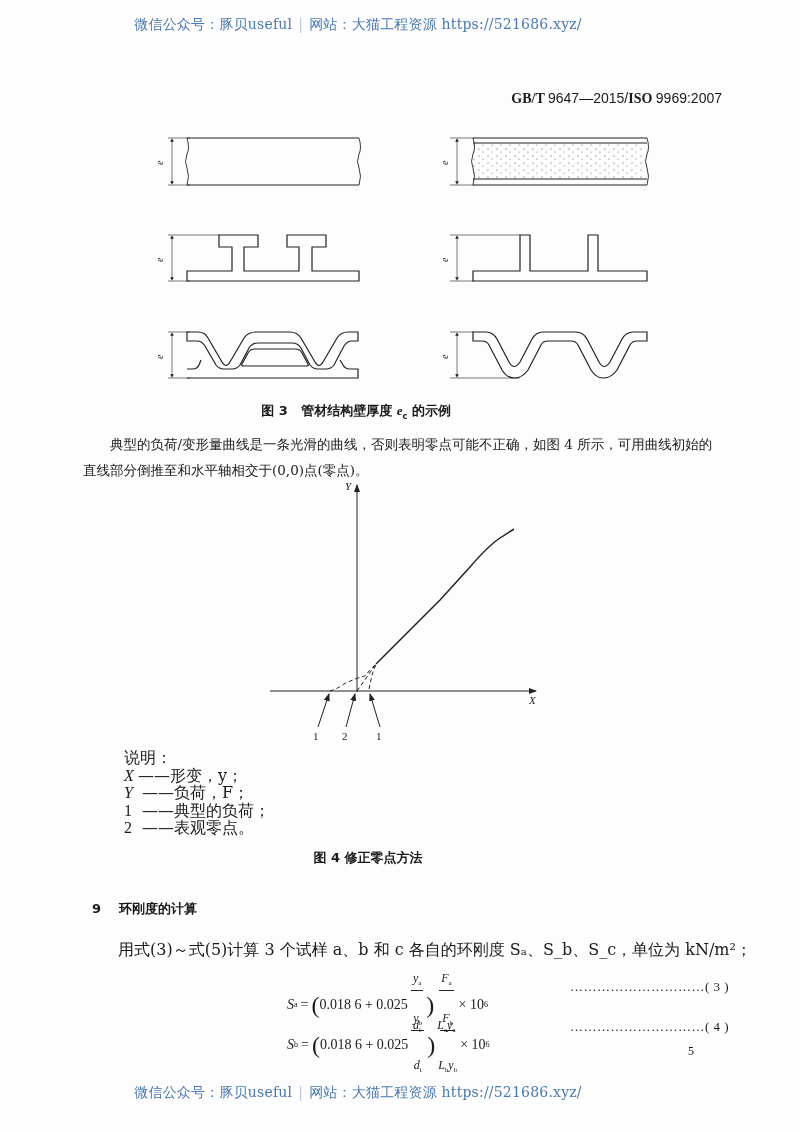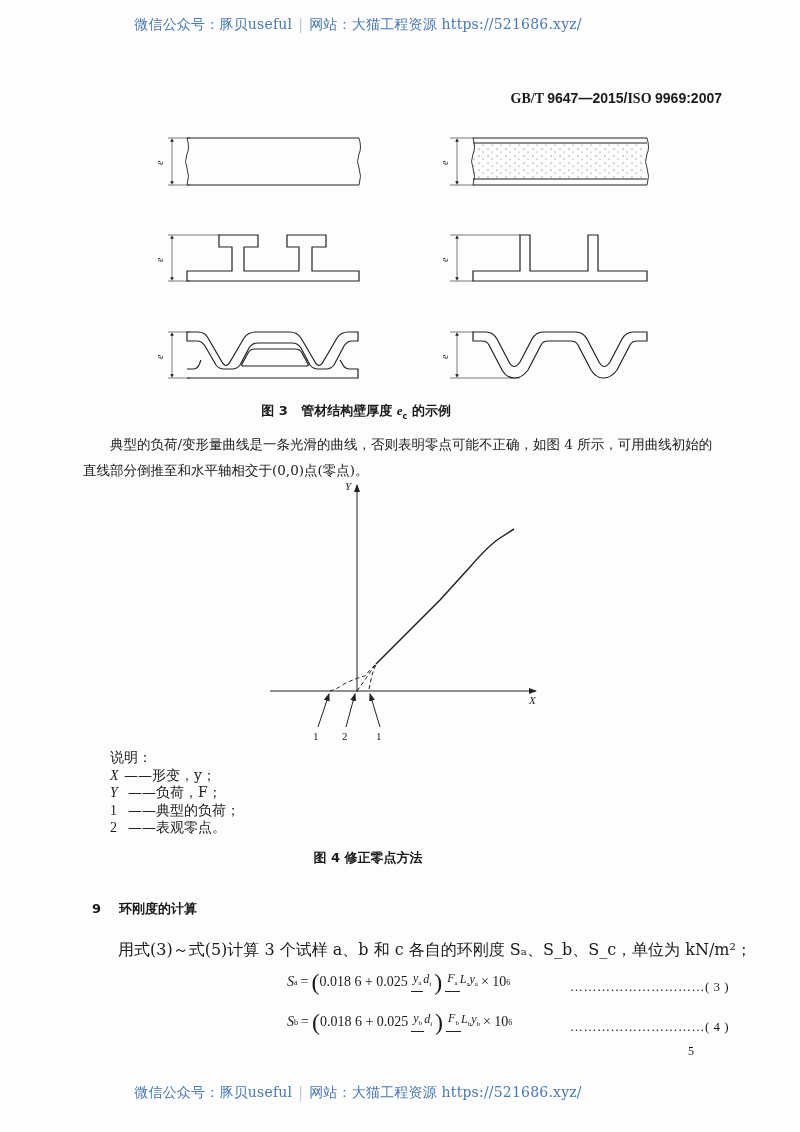--- a/index.html
+++ b/index.html
@@ -3,34 +3,34 @@
 <meta charset="utf-8">
 <style>
   html, body { margin: 0; padding: 0; }
   body { width: 800px; height: 1132px; background: #fdfdfd; position: relative; overflow: hidden;
          font-family: "DejaVu Serif", "Liberation Serif", serif; color: #1a1a1a; }
   .abs { position: absolute; }
   .watermark { left: 0; width: 716px; text-align: center; font-size: 14px; color: #4a78b0;
                font-family: "DejaVu Serif", serif; letter-spacing: 0.2px; }
   .watermark .sep { color: #b8c6d8; margin: 0 6px; }
   .std-code { right: 78px; top: 90px; font-size: 14px; font-weight: bold; font-family: "Liberation Serif", serif; }
-  .std-code .n { font-weight: bold; font-family: "Liberation Sans", sans-serif; }
+  .std-code .n { font-weight: normal; font-family: "Liberation Sans", sans-serif; }
   .caption { left: 0; width: 712px; text-align: center; font-size: 13px; font-weight: bold;
              font-family: "DejaVu Sans", sans-serif; }
   .para { left: 83px; width: 640px; font-size: 13.5px; line-height: 26px; text-indent: 27px; }
-  .legend { left: 110px; font-size: 14px; line-height: 17.5px; }
+  .legend { left: 124px; font-size: 16px; line-height: 17.5px; }
   .legend .row { display: flex; }
   .legend .k { width: 14px; font-style: italic; font-family: "Liberation Serif", serif; }
   .legend .k.num { font-style: normal; }
   .section { left: 92px; top: 900px; font-size: 13px; font-weight: bold; font-family: "DejaVu Sans", sans-serif; }
   .section .num { display: inline-block; width: 27px; }
   .eq-intro { left: 118px; top: 940px; font-size: 16px; }
   .eq { left: 287px; font-size: 14px; font-family: "Liberation Serif", serif; display: flex; align-items: center; }
   .eq i { font-style: italic; }
-  .frac { display: inline-flex; flex-direction: row; align-items: center; margin: 0 3px; font-size: 12px; line-height: 13px; }
+  .frac { display: inline-flex; flex-direction: column; align-items: center; margin: 0 3px; font-size: 12px; line-height: 13px; gap: 28px; }
   .frac .top { border-bottom: 1px solid #222; padding: 0 2px; }
   .paren { font-size: 24px; line-height: 20px; }
   .eq-num { left: 570px; font-size: 13px; font-family: "Liberation Serif", serif; letter-spacing: 0.5px; }
   .page-num { left: 688px; top: 1044px; font-size: 12px; font-family: "Liberation Serif", serif; }
   svg text { font-family: "Liberation Serif", serif; }
 </style>
 </head>
 <body>
 
 <div class="abs watermark" style="top:16px;">

